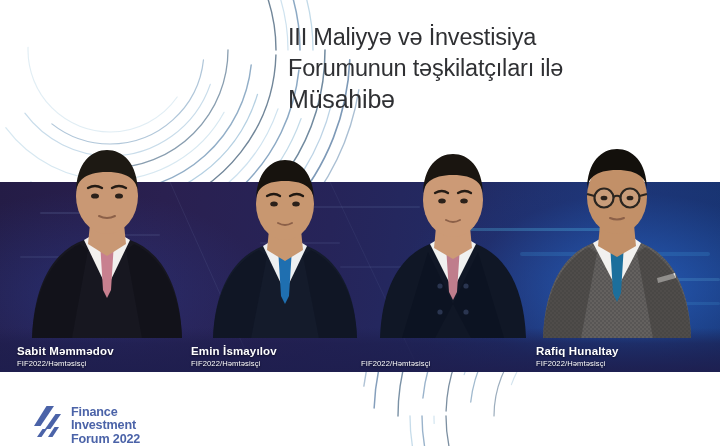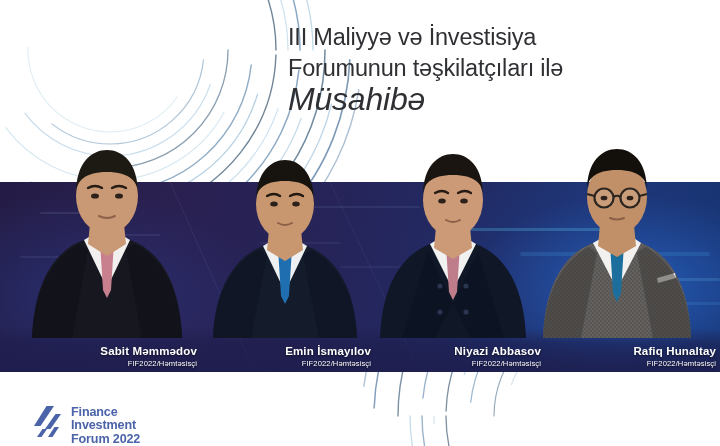--- a/index.html
+++ b/index.html
@@ -22,21 +22,21 @@
 
   
   .headline{
     position:absolute;right:12px;top:22px;
     width:420px;
     color:#2f3033;
     font-size:23.5px;line-height:31px;font-weight:400;
     letter-spacing:-0.2px;
   }
   .headline .l1,.headline .l2{display:block;}
-  .headline .l3{display:block;font-style:italic;font-weight:500;font-size:32px;}
+  .headline .l3{display:block;font-weight:500;font-size:25px;}
 
   
   .band{
     position:absolute;left:0;top:182px;width:720px;height:190px;
     background:
       radial-gradient(ellipse 300px 170px at 88% 55%, rgba(38,96,190,.85) 0%, rgba(30,56,130,.25) 55%, rgba(0,0,0,0) 78%),
       radial-gradient(ellipse 260px 150px at 12% 60%, rgba(40,64,150,.45) 0%, rgba(0,0,0,0) 70%),
       linear-gradient(100deg,#241c46 0%,#2a2050 22%,#262459 45%,#222a63 62%,#1e3575 80%,#16336e 100%);
     overflow:hidden;
   }
@@ -46,21 +46,21 @@
     background:linear-gradient(180deg,rgba(28,28,74,0) 0%,rgba(28,28,74,.55) 35%,rgba(30,30,78,.92) 100%);
   }
 
   
   .people{position:absolute;left:0;top:120px;width:720px;height:252px;}
   .person{position:absolute;bottom:34px;}
   .person svg{display:block;}
 
   
   .caption{
-    position:absolute;bottom:4px;width:180px;text-align:right;color:#ffffff;margin-top:35px;
+    position:absolute;bottom:4px;width:180px;text-align:left;color:#ffffff;margin-top:35px;
   }
   .caption .cname{
     display:block;font-size:11.5px;font-weight:700;letter-spacing:.15px;
     text-shadow:0 1px 2px rgba(0,0,0,.55);
   }
   .caption .crole{
     display:block;font-size:7.6px;font-weight:400;margin-top:2px;letter-spacing:.1px;
     text-shadow:0 1px 2px rgba(0,0,0,.55);
   }
 
@@ -242,21 +242,20 @@
 
     <div class="caption" style="left:17px;">
       <span class="cname">Sabit Məmmədov</span>
       <span class="crole">FIF2022/Həmtəsisçi</span>
     </div>
     <div class="caption" style="left:191px;">
       <span class="cname">Emin İsmayılov</span>
       <span class="crole">FIF2022/Həmtəsisçi</span>
     </div>
     <div class="caption" style="left:361px;">
-      <span class="cname">Niyazi Abbasov</span>
       <span class="crole">FIF2022/Həmtəsisçi</span>
     </div>
     <div class="caption" style="left:536px;">
       <span class="cname">Rafiq Hunaltay</span>
       <span class="crole">FIF2022/Həmtəsisçi</span>
     </div>
   </div>
 
   <div class="logo">
     <svg class="logo-mark" viewBox="0 0 30 34">

